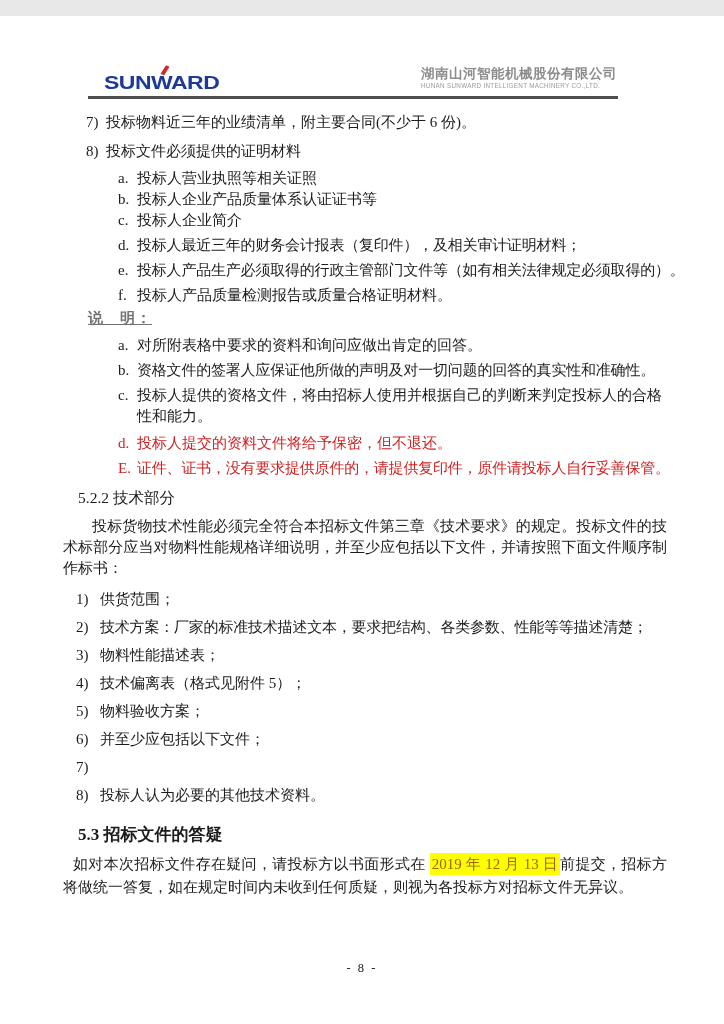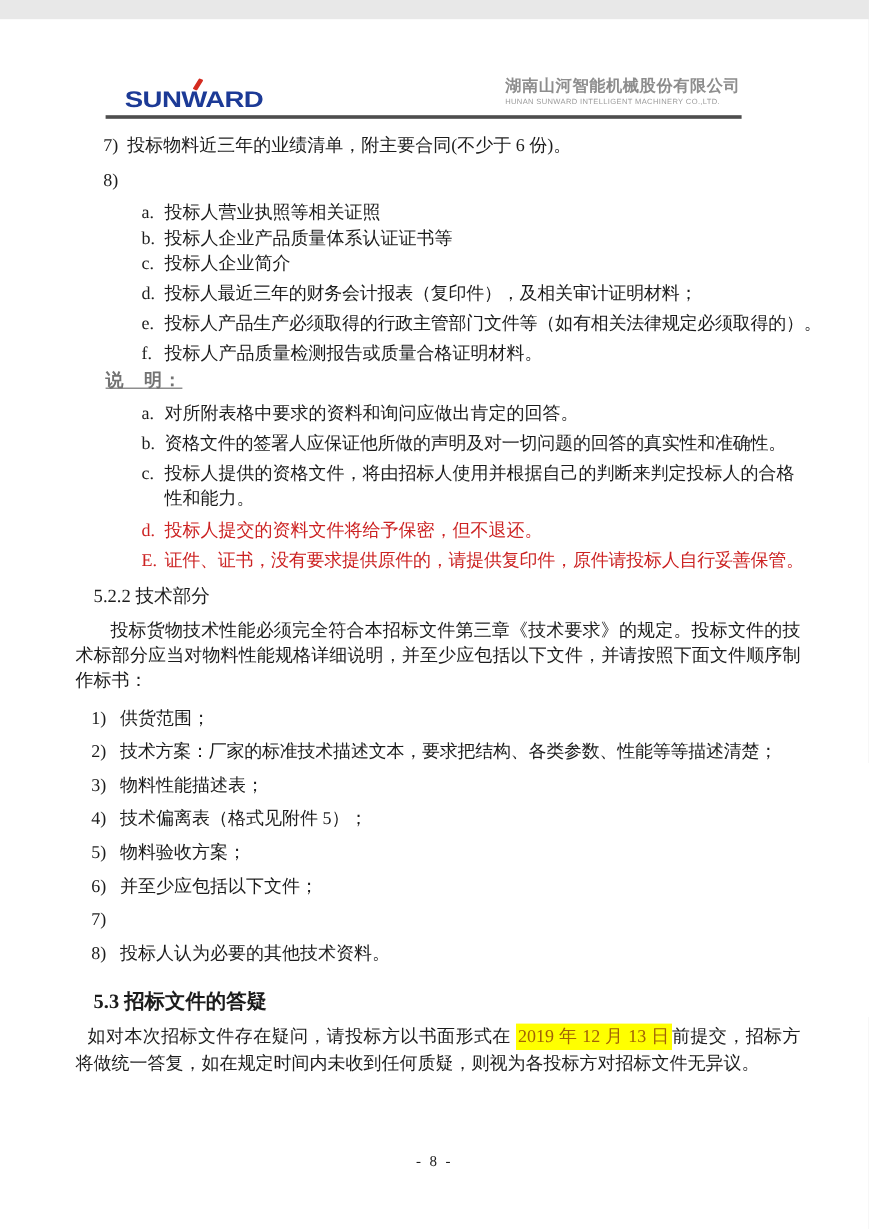--- a/index.html
+++ b/index.html
@@ -21,21 +21,21 @@
     color:#1c3a96;
     transform:scaleY(0.82);transform-origin:left top;
   }
   .logo-accent{
     position:absolute;left:59px;top:-8px;
     width:4px;height:12px;background:#d42b20;
     transform:rotate(27deg);border-radius:1px;
   }
   .company{position:absolute;right:107px;top:50px;text-align:left;}
   .company-cn{
-    font-family:Liberation Mono, monospace;
+    font-family:Liberation Sans, sans-serif;
     font-weight:bold;font-size:13.5px;color:#8d8d8d;letter-spacing:0.5px;
     white-space:nowrap;line-height:15px;
   }
   .company-en{
     font-family:"Liberation Sans","DejaVu Sans",sans-serif;
     font-size:6.3px;color:#9a9a9a;letter-spacing:0.3px;
     white-space:nowrap;line-height:9px;
   }
   .header-rule{
     position:absolute;left:88px;top:80px;width:530px;height:3px;
@@ -102,20 +102,21 @@
   </div>
 
   <div class="content">
 
     <div class="row l1 first7">
       <span class="num">7)</span>
       <span class="txt">投标物料近三年的业绩清单，附主要合同(不少于 6 份)。</span>
     </div>
     <div class="row l1">
       <span class="num">8)</span>
+      <span class="txt">投标文件必须提供的证明材料</span>
     </div>
 
     <div class="row l2 gap6">
       <span class="num">a.</span>
       <span class="txt">投标人营业执照等相关证照</span>
     </div>
     <div class="row l2 tight">
       <span class="num">b.</span>
       <span class="txt">投标人企业产品质量体系认证证书等</span>
     </div>

